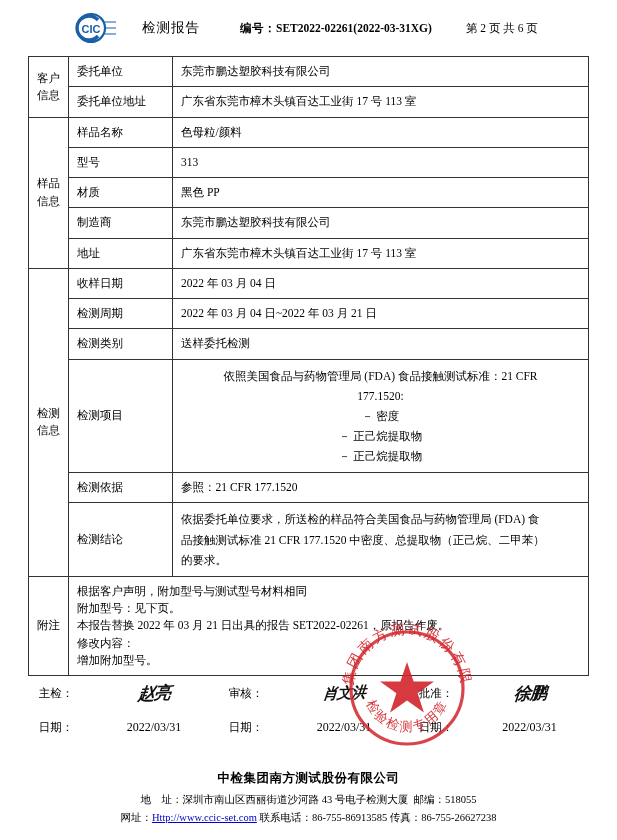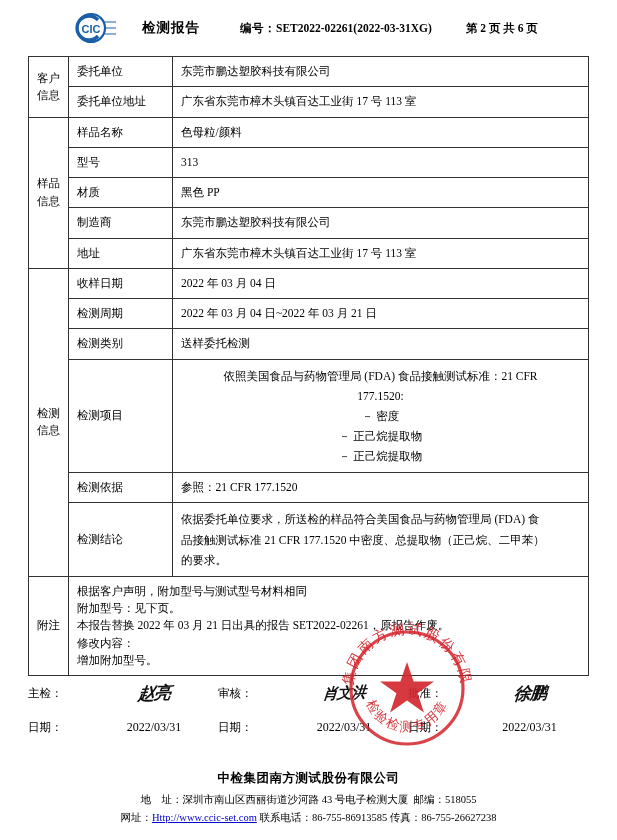--- a/index.html
+++ b/index.html
@@ -35,34 +35,34 @@
     height: 32px;
     flex: 0 0 auto;
     display: flex;
     align-items: center;
     justify-content: center;
     margin-left: 46px;
   }
   .logo svg { display: block; }
   .report-title {
     font-size: 13.5px;
-    font-weight: bold;
+    font-weight: normal;
     margin-left: 22px;
     letter-spacing: 1px;
   }
   .report-no {
     font-size: 11.5px;
     font-weight: bold;
     margin-left: 40px;
     white-space: nowrap;
   }
   .report-no .label { letter-spacing: 0.5px; }
   .page-no {
     font-size: 11.5px;
-    font-weight: bold;
+    font-weight: normal;
     margin-left: 34px;
     white-space: nowrap;
   }
 
   
   table.main {
     width: 100%;
     border-collapse: collapse;
     table-layout: fixed;
     font-size: 11px;
@@ -118,21 +118,21 @@
     table-layout: fixed;
     font-size: 11.5px;
   }
   table.sig td {
     padding: 0;
     height: 34px;
     vertical-align: middle;
   }
   .sig-label {
     width: 62px;
-    text-align: left;
+    text-align: center;
     padding-right: 6px !important;
     white-space: nowrap;
   }
   .sig-value {
     text-align: center;
     font-family: "Liberation Serif", serif;
     font-size: 12px;
   }
   .hand {
     font-family: "DejaVu Serif", serif;

